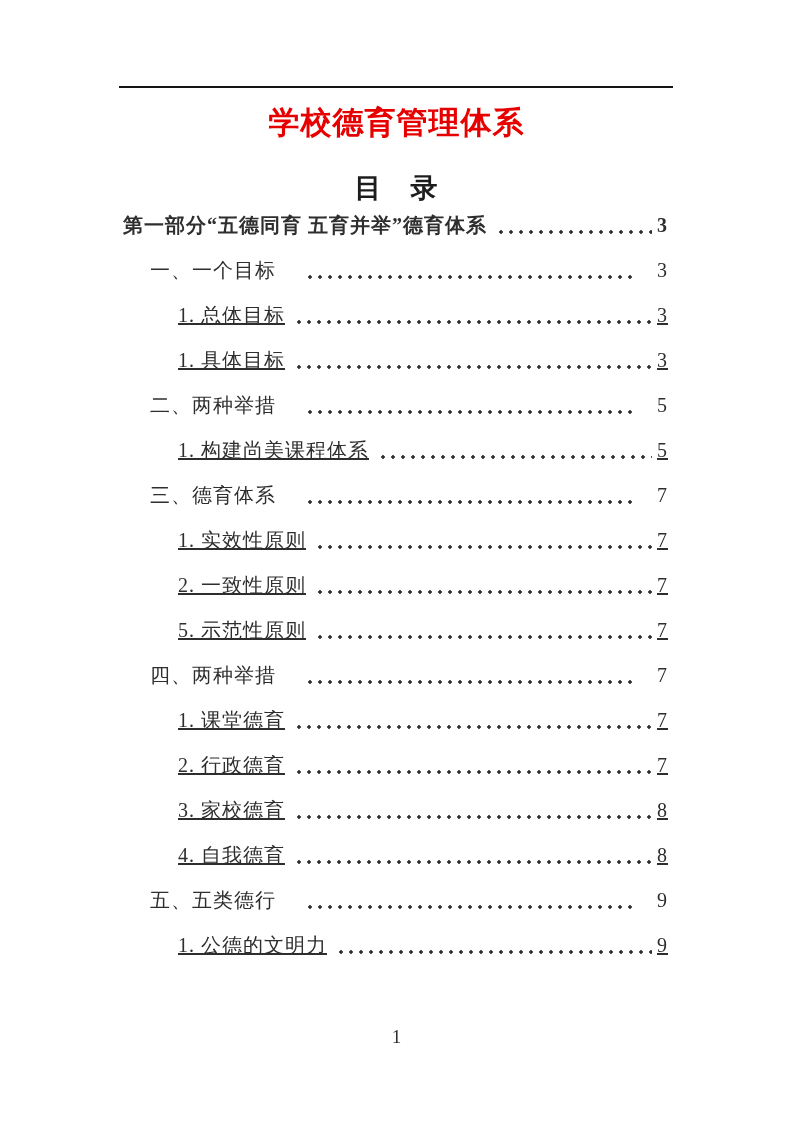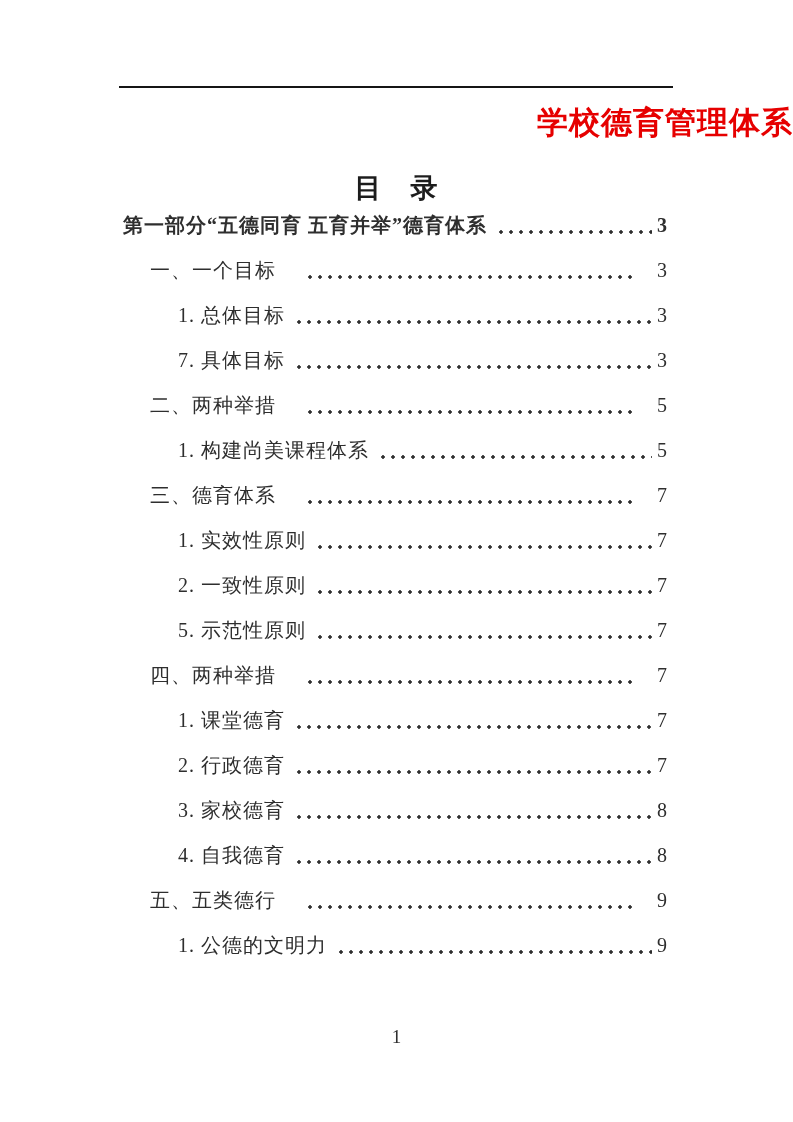--- a/index.html
+++ b/index.html
@@ -18,21 +18,21 @@
     left: 119px;
     width: 554px;
     height: 2px;
     background: #151515;
   }
   .doc-title {
     position: absolute;
     top: 105px;
     left: 0;
     width: 100%;
-    text-align: right;
+    text-align: center;
     font-size: 31px;
     font-weight: bold;
     letter-spacing: 1px;
     color: #e60000;
     line-height: 1.15;
     white-space: nowrap;
   }
   .toc-heading {
     position: absolute;
     top: 162px;
@@ -56,21 +56,21 @@
     display: flex;
     align-items: baseline;
     height: 45px;
     line-height: 45px;
     font-size: 20px;
     letter-spacing: 1px;
     white-space: nowrap;
   }
   .toc-row.lvl-0 { font-weight: bold; }
   .toc-row.lvl-1 { padding-left: 27px; gap: 20px; }
-  .toc-row.lvl-2 { padding-left: 55px; }
+  .toc-row.lvl-2 { padding-left: 55px; text-decoration: underline; }
   .toc-label { flex: 0 0 auto; }
   .leader {
     flex: 1 1 auto;
     align-self: stretch;
     margin: 0 5px 0 9px;
     background-image: radial-gradient(circle, #2e2e2e 1.5px, transparent 1.9px);
     background-size: 10px 6px;
     background-repeat: repeat-x;
     background-position: 0 26px;
   }
@@ -105,21 +105,21 @@
     <span class="pagenum">3</span>
   </div>
 
   <div class="toc-row lvl-2">
     <span class="toc-label">1. 总体目标</span>
     <span class="leader"></span>
     <span class="pagenum">3</span>
   </div>
 
   <div class="toc-row lvl-2">
-    <span class="toc-label">7. 具体目标</span>
+    <span class="toc-label">1. 具体目标</span>
     <span class="leader"></span>
     <span class="pagenum">3</span>
   </div>
 
   <div class="toc-row lvl-1">
     <span class="toc-label">二、两种举措</span>
     <span class="leader"></span>
     <span class="pagenum">5</span>
   </div>
 

